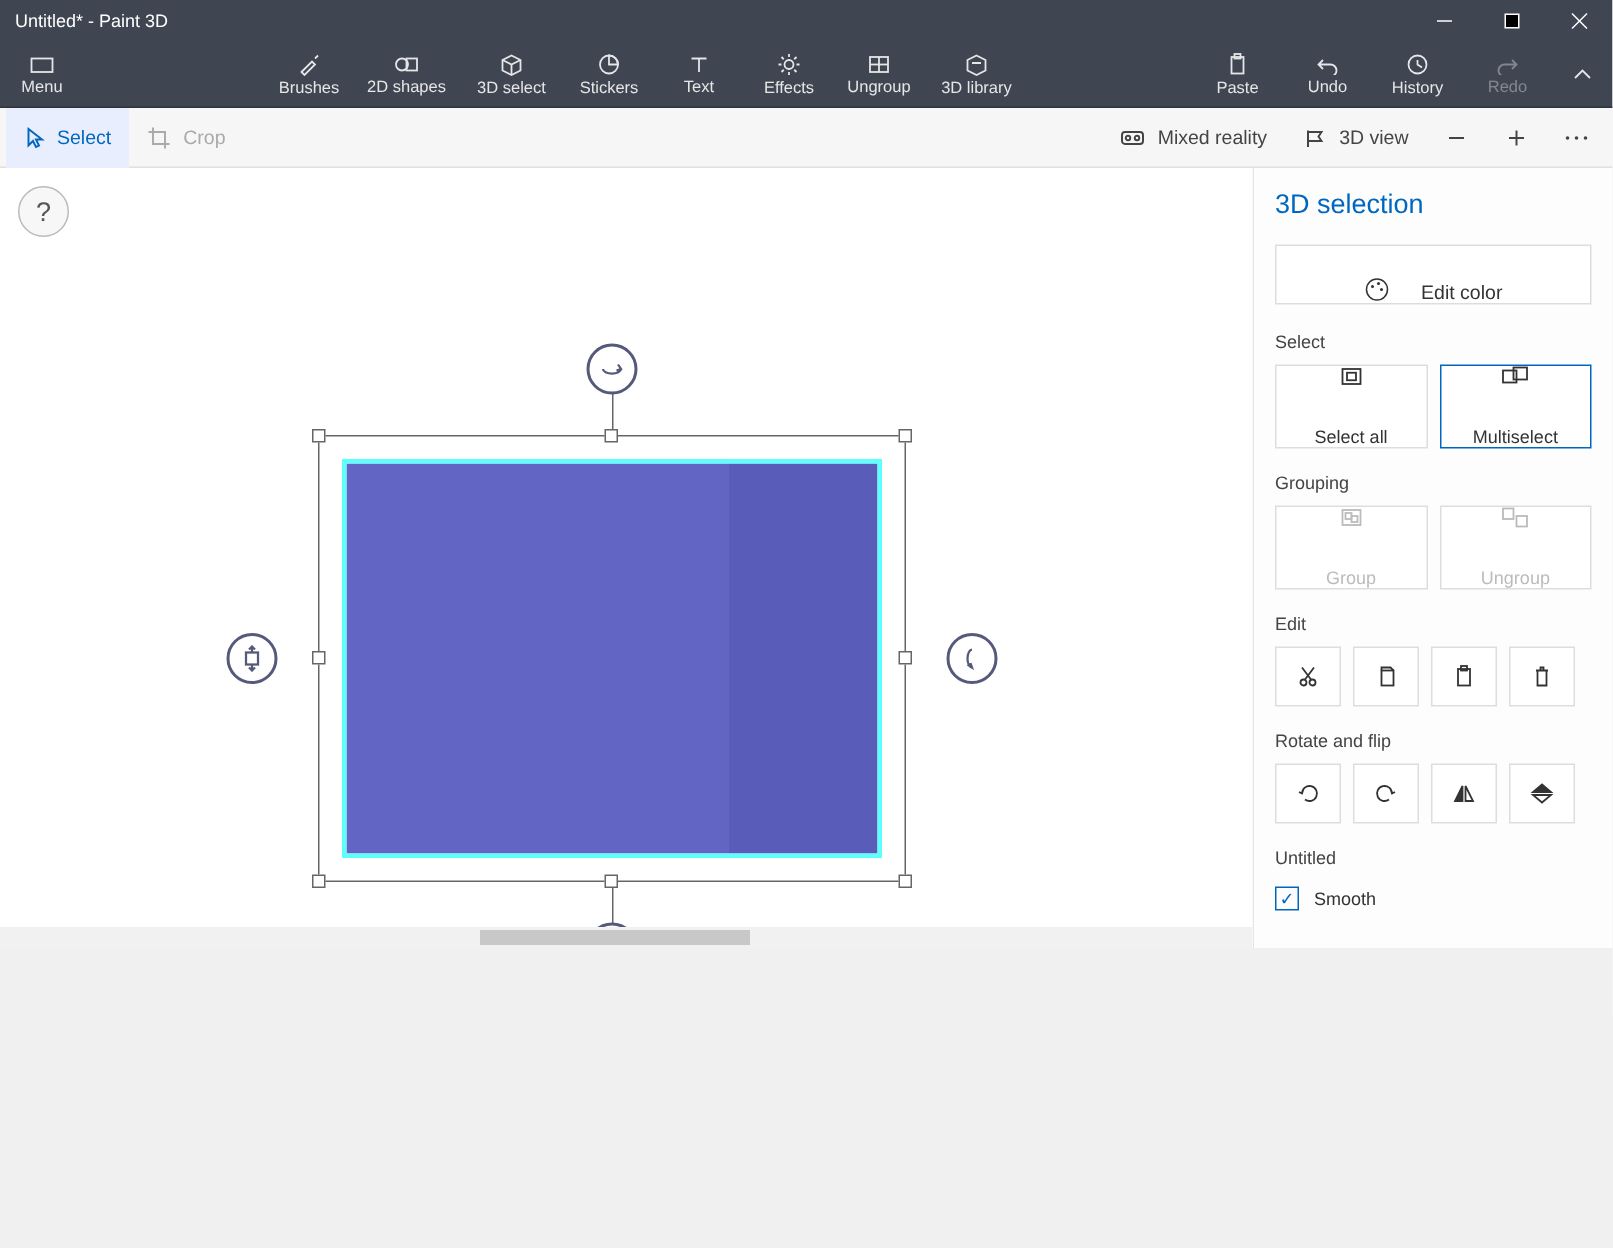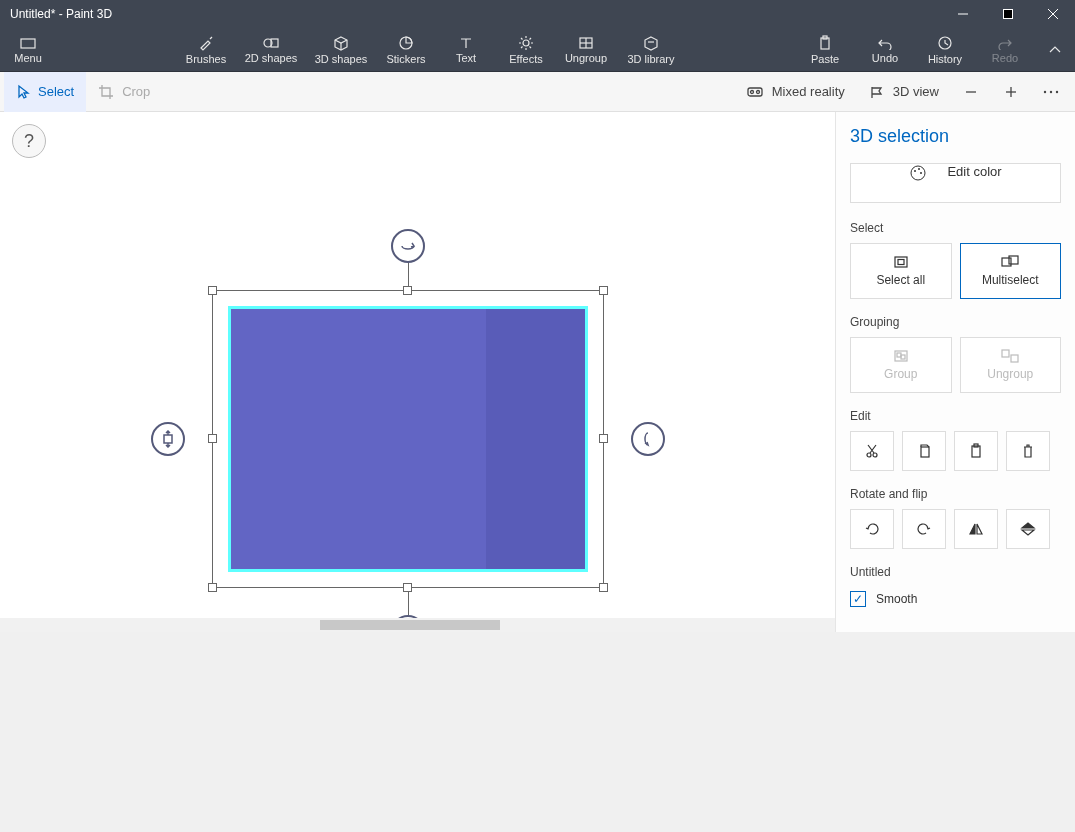--- a/index.html
+++ b/index.html
@@ -51,24 +51,24 @@
   .rotbtn.top { left:calc(50% - 17px); top:-62px; }
   .rotbtn.bottom { left:calc(50% - 17px); bottom:-62px; }
   .rotbtn.left { left:-62px; top:calc(50% - 17px); }
   .rotbtn.right { right:-62px; top:calc(50% - 17px); }
 
   .cube { position:absolute; left:18px; top:18px; right:18px; bottom:18px; background: linear-gradient(90deg, #6265c4 0%, #6265c4 72%, #595cb8 72%, #595cb8 100%); outline: 3px solid #5effff; outline-offset: 0px; }
 
   
   .panel { width: 240px; background: #fdfdfd; border-left: 1px solid #e5e5e5; padding: 14px 14px; overflow-y:auto; font-size:12px; color:#333; }
   .panel h2 { color:#0067c0; font-size:18px; font-weight:400; margin-bottom: 16px; }
-  .panel .bigbtn { width:100%; height:40px; border:1px solid #ddd; background:#fff; display:flex; align-items:flex-start; justify-content:center; gap:20px; font-size:13px; margin-bottom:18px; }
+  .panel .bigbtn { width:100%; height:40px; border:1px solid #ddd; background:#fff; display:flex; align-items:flex-end; justify-content:center; gap:20px; font-size:13px; margin-bottom:18px; }
   .panel .section-label { font-size:12px; color:#444; margin: 8px 0 8px; }
   .panel .btnrow { display:flex; gap:8px; margin-bottom: 16px; }
-  .panel .sqbtn { flex:1; height:56px; border:1px solid #ddd; background:#fff; display:flex; flex-direction:column; align-items:center; justify-content:center; gap:4px; font-size:12px; }
+  .panel .sqbtn { flex:1; height:56px; border:1px solid #ddd; background:#fff; display:flex; flex-direction:column; align-items:center; justify-content:space-between; gap:4px; font-size:12px; }
   .panel .sqbtn.selected { border-color:#0067c0; }
   .panel .sqbtn.disabled { color:#bbb; }
   .panel .sqbtn svg { stroke: currentColor; fill:none; stroke-width:1.2; }
   .panel .iconrow { display:flex; gap:8px; margin-bottom:16px; }
   .panel .iconrow .ib { width:44px; height:40px; border:1px solid #ddd; background:#fff; display:flex; align-items:center; justify-content:center; }
   .panel .iconrow .ib svg { stroke:#333; fill:none; stroke-width:1.2; }
   .panel .check { display:flex; align-items:center; gap:10px; padding:4px 0; }
   .panel .check .box { width:16px; height:16px; border:1px solid #0067c0; display:flex; align-items:center; justify-content:center; color:#0067c0; font-size:12px; }
 
   .scrollbar-track { position:absolute; bottom:0; left:0; right:0; height:14px; background:#f1f1f1; display:flex; align-items:center; }
@@ -120,21 +120,21 @@
           <rect x="9" y="3" width="7" height="8"></rect>
         </svg>
       <span>2D shapes</span>
     </div>
     <div class="tool wide">
       <svg width="16" height="16">
           <path d="M8 2 L14 5 L14 12 L8 15 L2 12 L2 5 Z"></path>
           <path d="M2 5 L8 8 L14 5"></path>
           <path d="M8 8 L8 15"></path>
         </svg>
-      <span>3D shapes</span>
+      <span>3D select</span>
     </div>
     <div class="tool">
       <svg width="16" height="16">
           <circle cx="8" cy="8" r="6"></circle>
           <path d="M8 2 A6 6 0 0 1 14 8 L8 8 Z"></path>
         </svg>
       <span>Stickers</span>
     </div>
     <div class="tool">
       <svg width="14" height="14">

